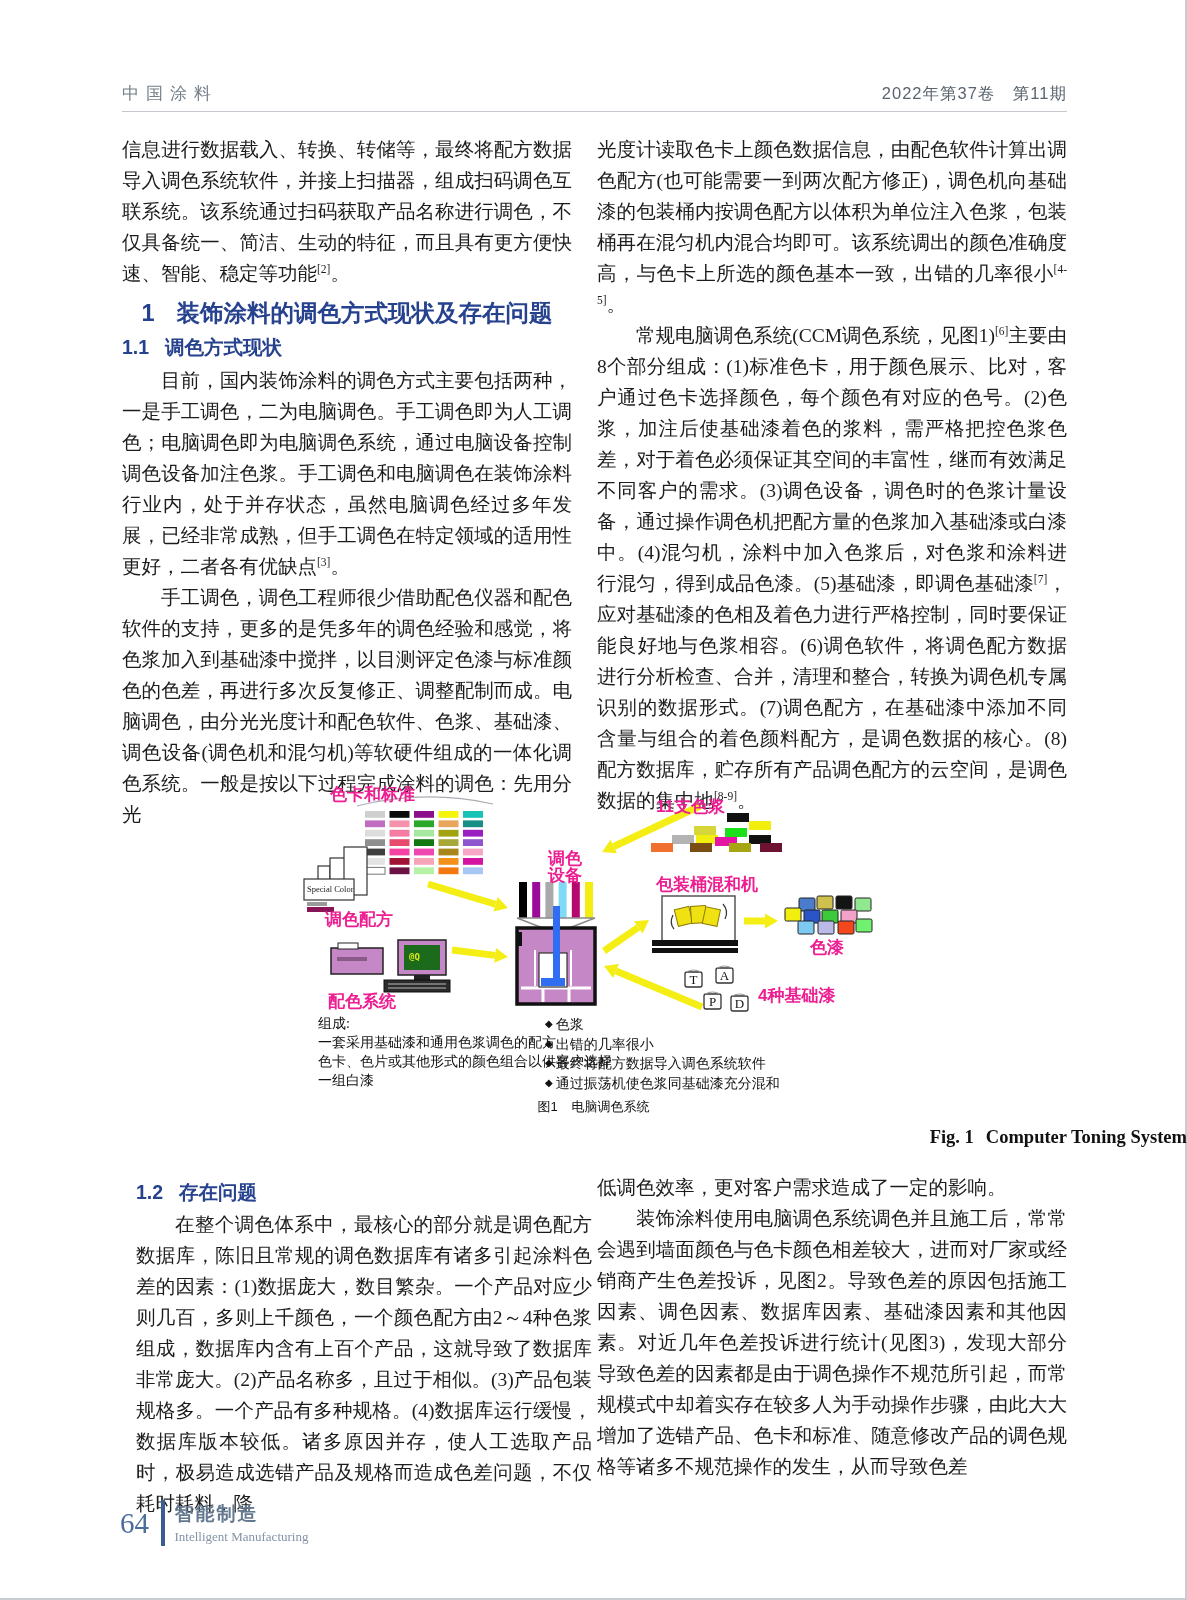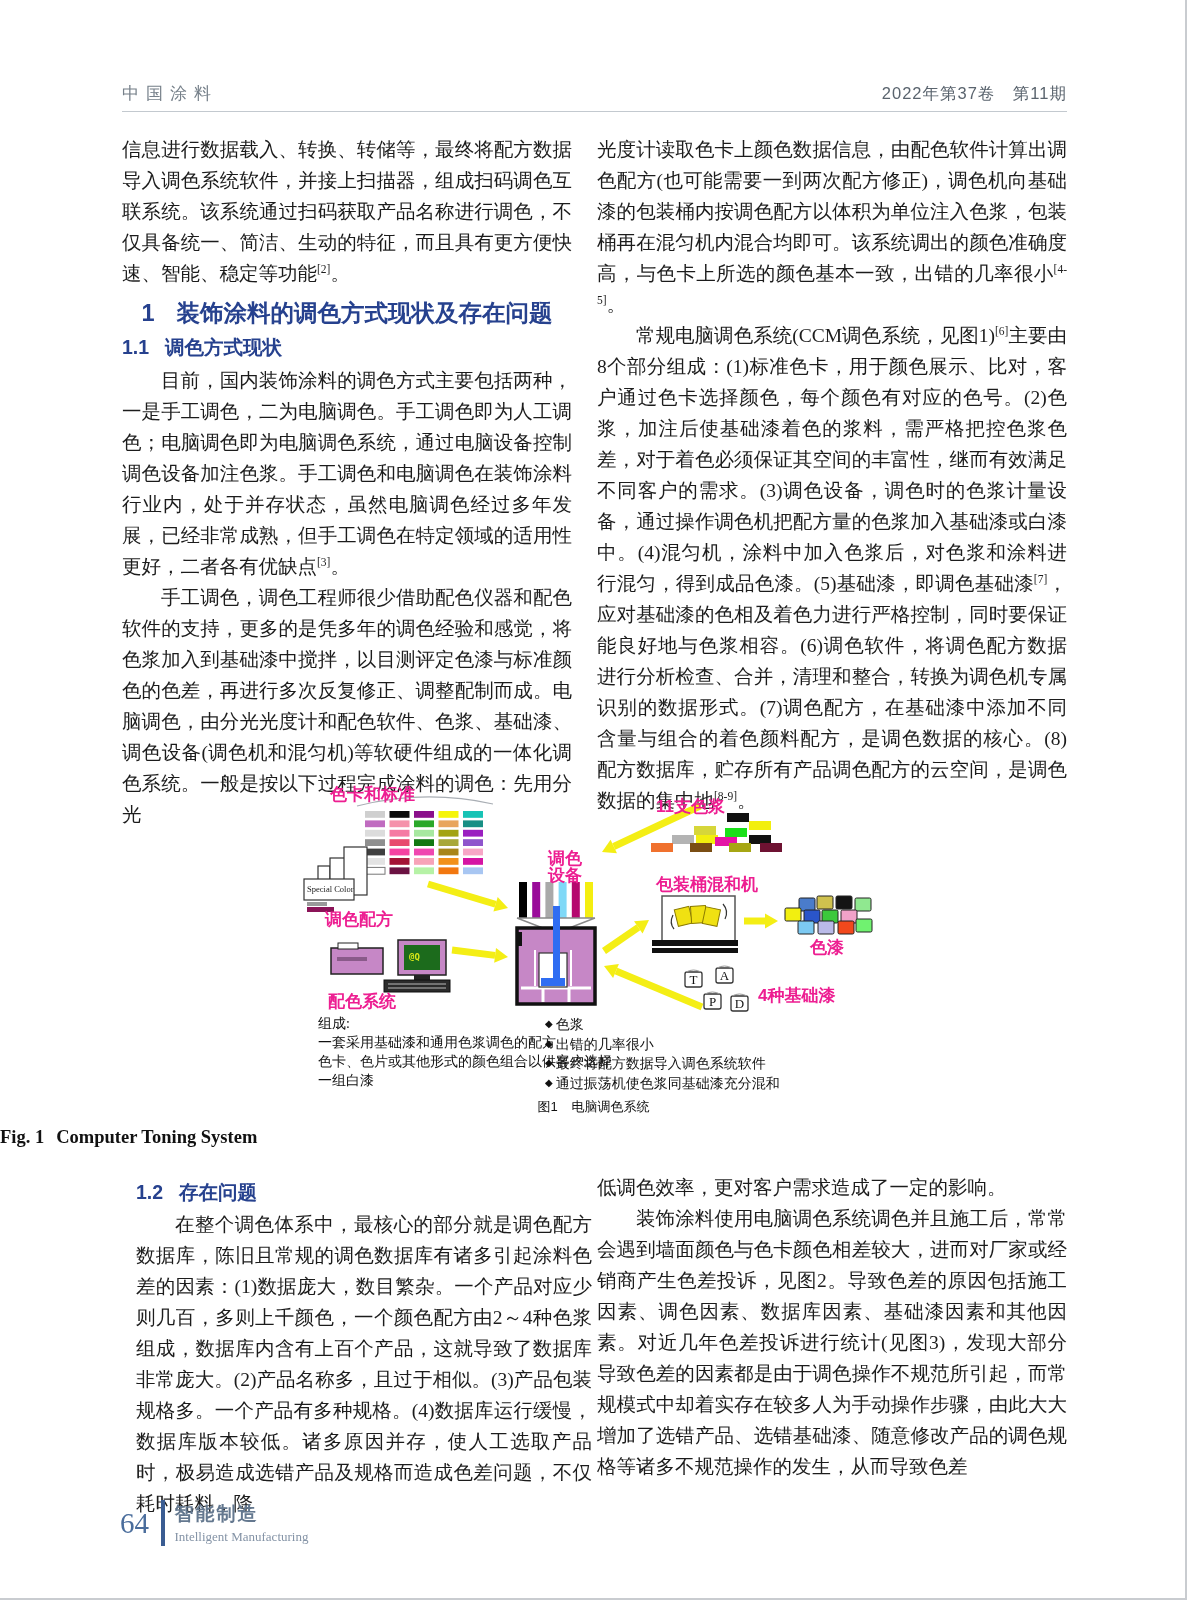--- a/index.html
+++ b/index.html
@@ -38,21 +38,21 @@
   .card-outline{fill:#ffffff;stroke:#333;stroke-width:1.2;}
   .arc{fill:none;stroke:#a9aeb4;stroke-width:1.2;}
   .comp{position:absolute;font-size:14px;line-height:19px;color:#111;}
   .comp-left{left:318px;top:249px;}
   .comp-right{left:545px;top:249px;}
   .comp-line{white-space:nowrap;}
   .bullet{font-size:10px;vertical-align:1.5px;margin-right:3px;}
   .caption-zh{position:absolute;left:0;top:333px;width:100%;text-align:center;
               font-family:"Liberation Sans",sans-serif;font-weight:normal;font-size:13px;color:#111;}
   .caption-zh .cap-num{margin-right:14px;}
-  .caption-en{position:absolute;left:0;top:362px;width:100%;text-align:left;
+  .caption-en{position:absolute;left:0;top:362px;width:100%;text-align:right;
               font-family:"Liberation Serif",serif;font-weight:bold;font-size:18.5px;color:#111;}
   .caption-en .cap-num{margin-right:12px;}
   
   .footer{position:absolute;left:120px;top:1500px;display:flex;align-items:center;}
   .page-num{font-size:29px;color:#4a6d9c;font-family:"Liberation Serif",serif;margin-right:12px;}
   .footer-bar{width:3.5px;height:46px;background:#3a5c92;margin-right:10px;}
   .footer-zh{font-family:"Liberation Sans",sans-serif;font-weight:bold;font-size:19px;
              color:#64788f;letter-spacing:2px;}
   .footer-en{font-family:"Liberation Serif",serif;font-size:13px;color:#8493a6;margin-top:2px;}
 </style>
@@ -258,21 +258,21 @@
     <div class="caption-en"><span class="cap-num">Fig. 1</span><span>Computer Toning System</span></div>
   </div>
 
   <section class="col col-lb">
     <h3 class="h-sub" style="margin-top:0;"><span class="h-num">1.2</span><span>存在问题</span></h3>
     <p class="body-p indent"><span>在整个调色体系中，最核心的部分就是调色配方数据库，陈旧且常规的调色数据库有诸多引起涂料色差的因素：(1)数据庞大，数目繁杂。一个产品对应少则几百，多则上千颜色，一个颜色配方由2～4种色浆组成，数据库内含有上百个产品，这就导致了数据库非常庞大。(2)产品名称多，且过于相似。(3)产品包装规格多。一个产品有多种规格。(4)数据库运行缓慢，数据库版本较低。诸多原因并存，使人工选取产品时，极易造成选错产品及规格而造成色差问题，不仅耗时耗料，降</span></p>
   </section>
 
   <section class="col col-rb">
     <p class="body-p"><span>低调色效率，更对客户需求造成了一定的影响。</span></p>
-    <p class="body-p indent"><span>装饰涂料使用电脑调色系统调色并且施工后，常常会遇到墙面颜色与色卡颜色相差较大，进而对厂家或经销商产生色差投诉，见图2。导致色差的原因包括施工因素、调色因素、数据库因素、基础漆因素和其他因素。对近几年色差投诉进行统计(见图3)，发现大部分导致色差的因素都是由于调色操作不规范所引起，而常规模式中却着实存在较多人为手动操作步骤，由此大大增加了选错产品、选错基础漆、随意修改产品的调色规格等诸多不规范操作的发生，从而导致色差</span></p>
+    <p class="body-p indent"><span>装饰涂料使用电脑调色系统调色并且施工后，常常会遇到墙面颜色与色卡颜色相差较大，进而对厂家或经销商产生色差投诉，见图2。导致色差的原因包括施工因素、调色因素、数据库因素、基础漆因素和其他因素。对近几年色差投诉进行统计(见图3)，发现大部分导致色差的因素都是由于调色操作不规范所引起，而常规模式中却着实存在较多人为手动操作步骤，由此大大增加了选错产品、色卡和标准、随意修改产品的调色规格等诸多不规范操作的发生，从而导致色差</span></p>
   </section>
 
   <div class="footer">
     <span class="page-num">64</span>
     <span class="footer-bar"></span>
     <span>
       <div class="footer-zh">智能制造</div>
       <div class="footer-en">Intelligent Manufacturing</div>
     </span>
   </div>

